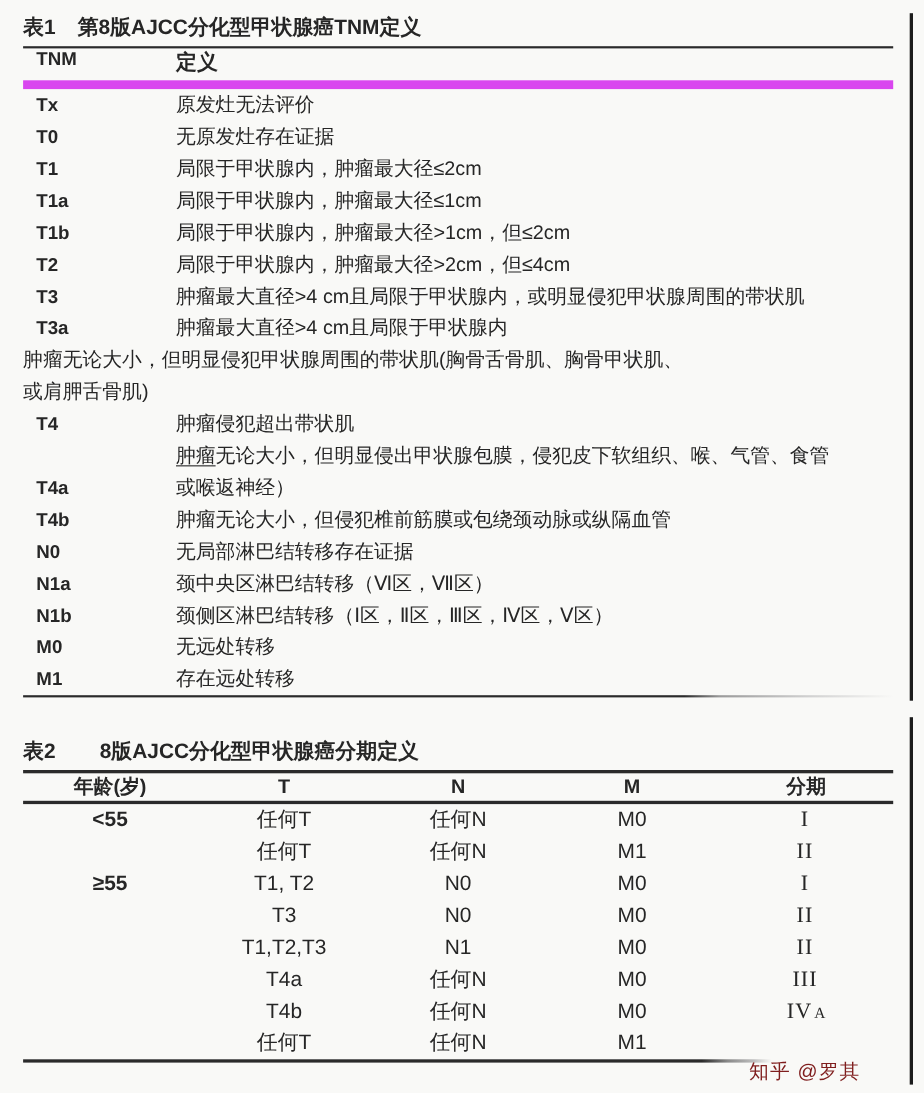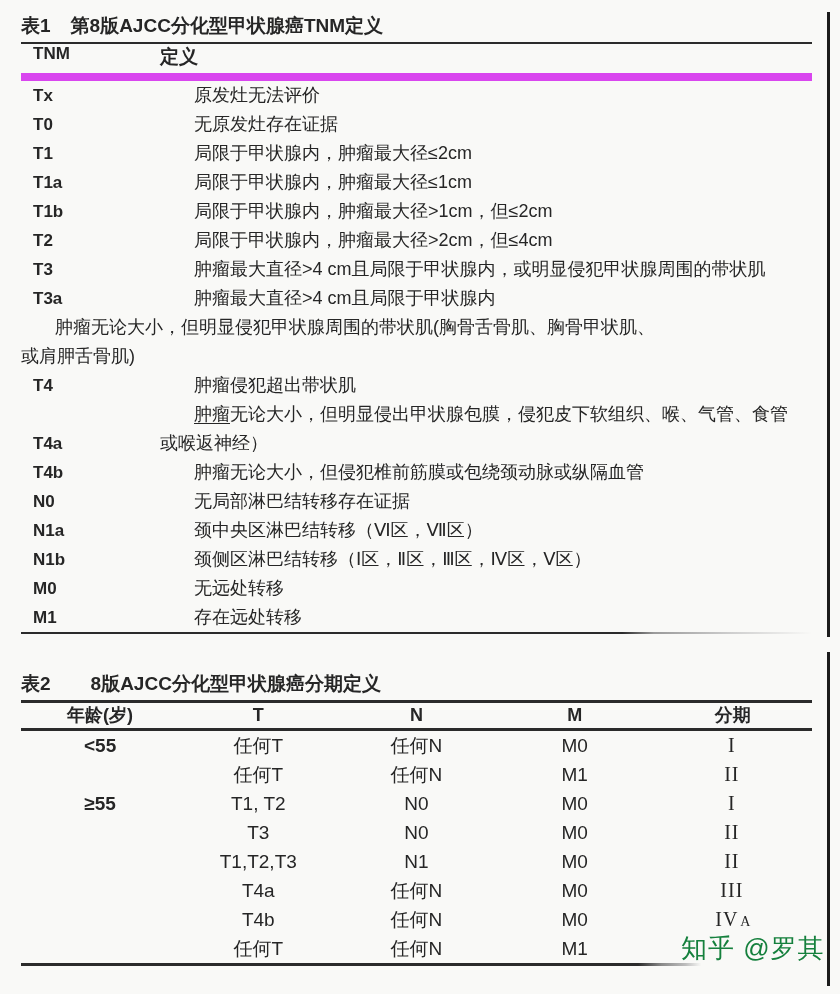--- a/index.html
+++ b/index.html
@@ -24,21 +24,21 @@
     font-weight:bold;
   }
   .code-col{width:127px;padding-left:12px;flex:0 0 auto;font-weight:bold;font-size:17px;}
   .def-col{flex:1 1 auto;font-size:18px;white-space:pre-line;}
   #t1-header .def-col{font-size:19px;font-weight:bold;}
   .row{display:flex;align-items:flex-end;}
   .row .code-col{line-height:29px;}
   .row .def-col{line-height:29px;}
   .h1{height:29px;}
   .h2{height:58px;}
-  .udef{text-decoration:underline;text-underline-offset:3px;margin-left:34px;}
+  .udef{text-decoration:underline;text-underline-offset:3px;}
   #t1-bottom{
     height:2px;
     background:linear-gradient(to right,#2b2b2b 0%,#2b2b2b 76%,#9a9a9a 80%,#cfcfcf 90%,rgba(207,207,207,0) 100%);
   }
   
   #table2{top:656px;}
   #table2 .tbl-title{margin-top:12px;margin-bottom:0;height:32px;line-height:32px;}
   #t2-header{
     display:grid;grid-template-columns:repeat(5,20%);
     border-top:3px solid #2b2b2b;border-bottom:3px solid #2b2b2b;
@@ -53,22 +53,22 @@
   .sfx{font-size:14px;letter-spacing:0;margin-left:2px;}
   #t2-bottom{
     height:3px;
     background:linear-gradient(to right,#2b2b2b 0%,#2b2b2b 78%,#8a8a8a 81%,#bdbdbd 84%,rgba(189,189,189,0) 86%);
   }
   
   .vline{position:absolute;left:827px;width:3px;background:#1c1c1c;}
   #vl1{top:12px;height:625px;}
   #vl2{top:652px;height:334px;}
   #watermark{
-    position:absolute;left:681px;top:931px;
-    font-size:26px;color:#15803d;letter-spacing:1px;white-space:nowrap;
+    position:absolute;left:681px;top:962px;
+    font-size:18px;color:#7f1d1d;letter-spacing:1px;white-space:nowrap;
   }
 </style>
 </head>
 <body>
 
 <div class="tbl" id="table1">
   <div class="tbl-title">
     <span>表1</span><span class="tgap1">第8版AJCC分化型甲状腺癌TNM定义</span>
   </div>
 

